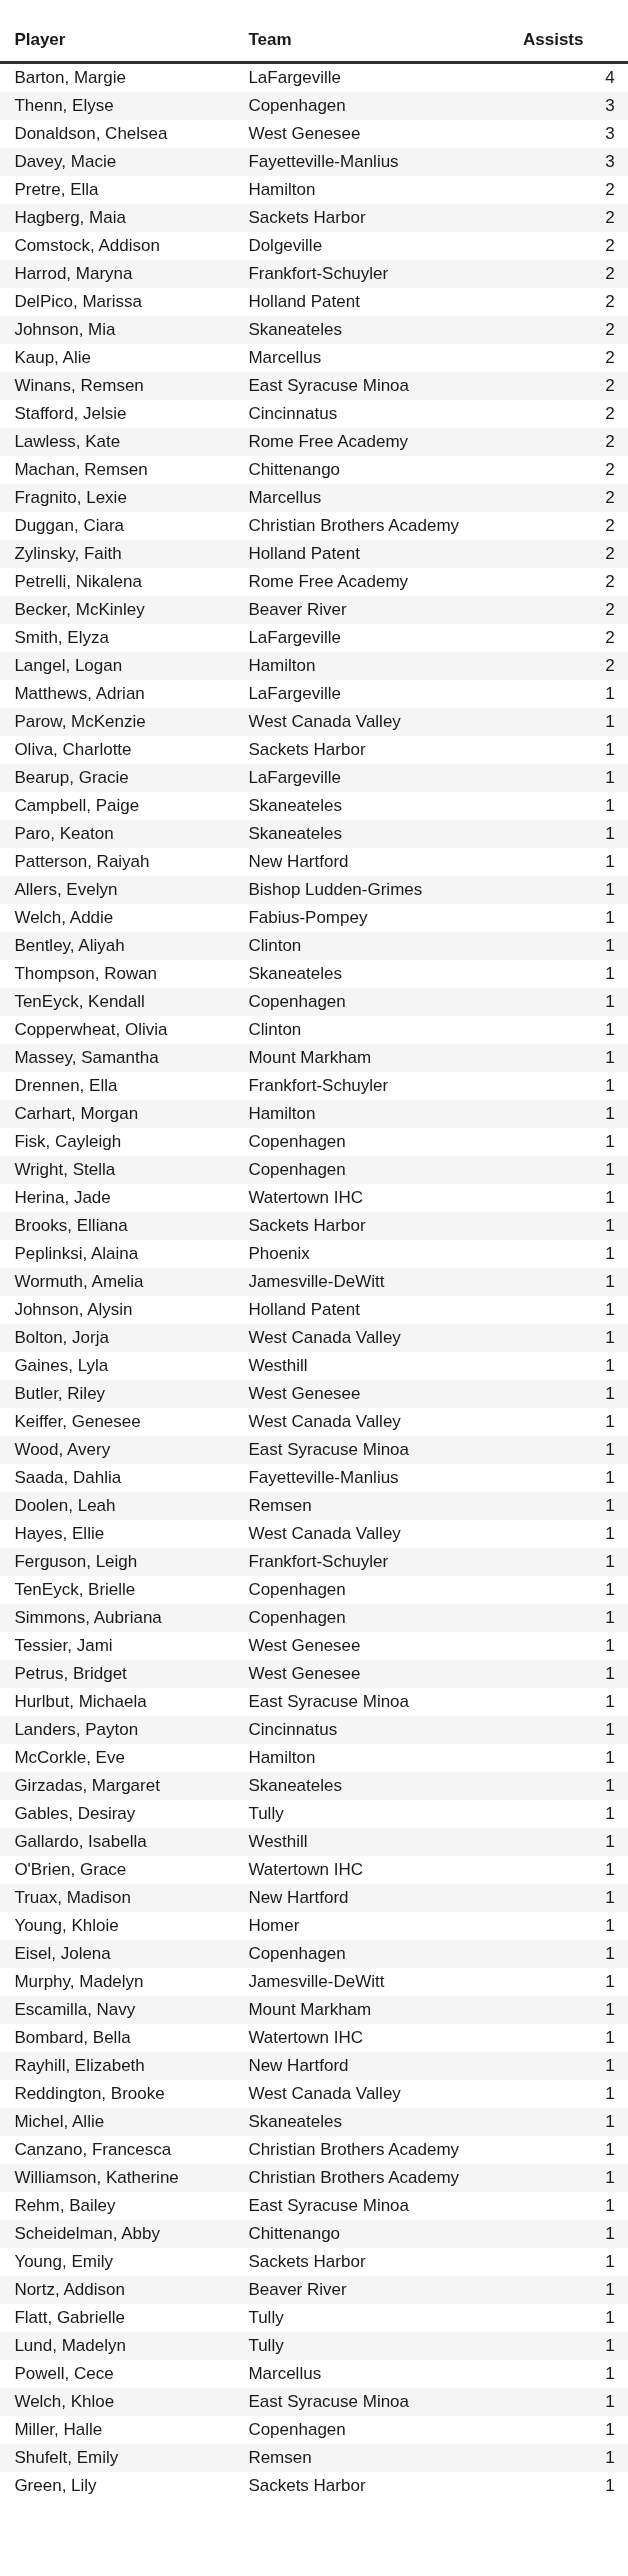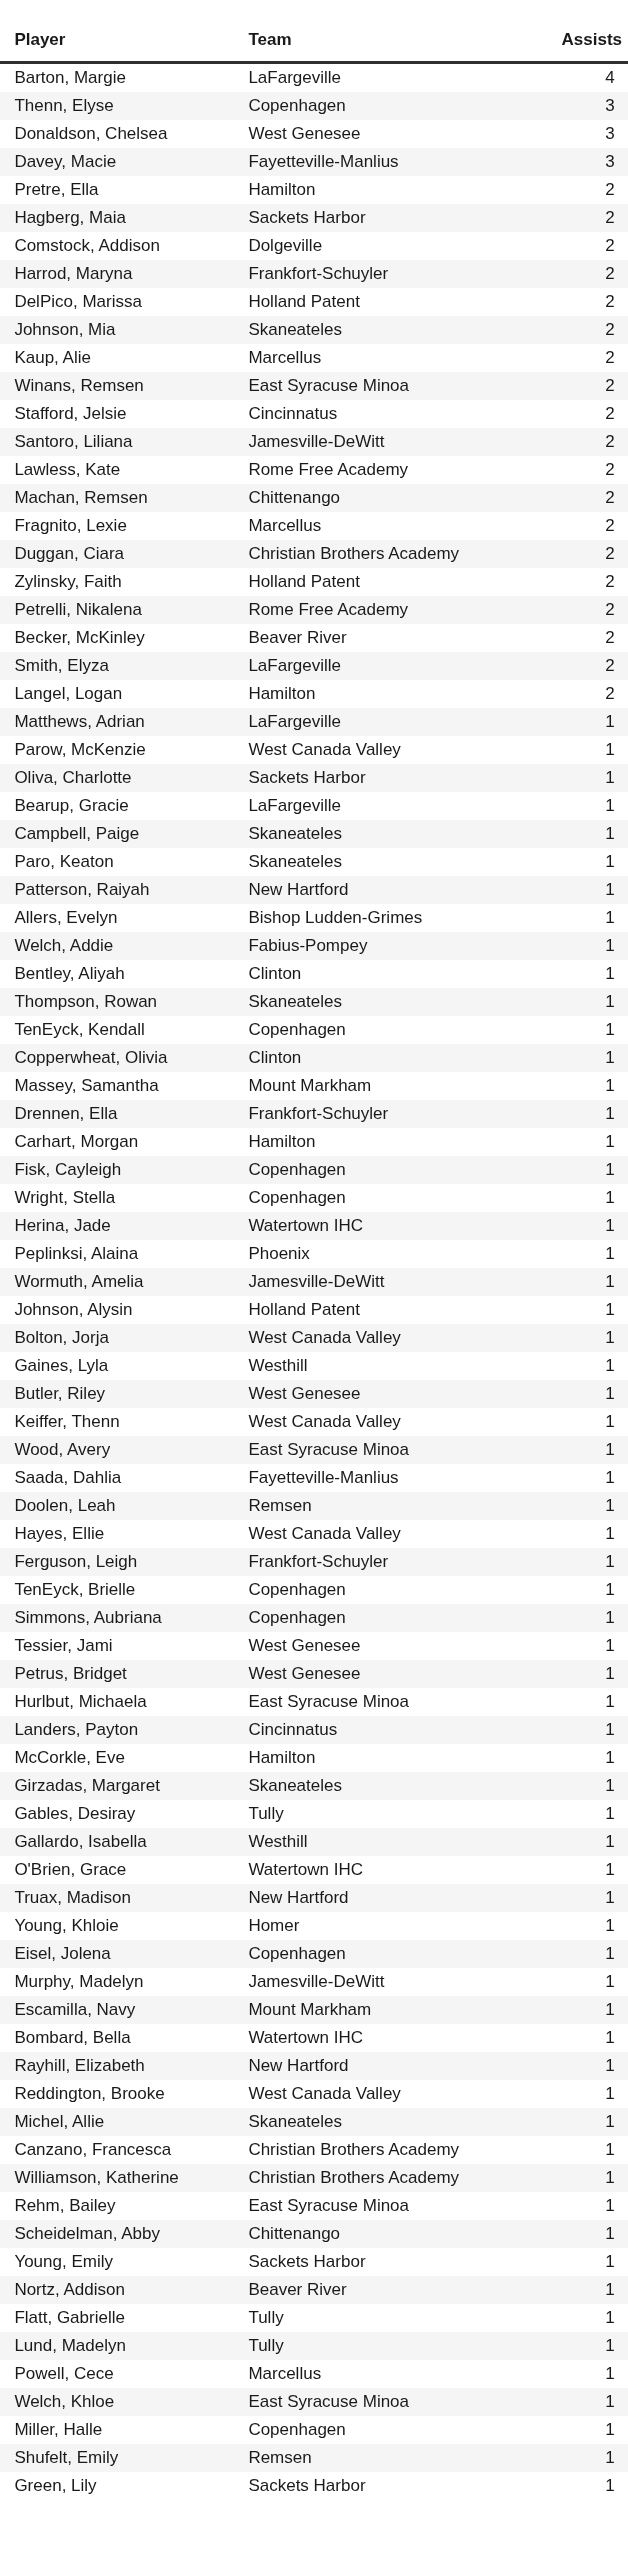--- a/index.html
+++ b/index.html
@@ -23,21 +23,21 @@
     text-align: left;
     font-weight: bold;
     font-size: 17px;
     height: 50px;
     vertical-align: bottom;
     padding: 0 0 11.3px 14.4px;
     border-bottom: 3.1px solid var(--header_border, #2f2f2f);
     white-space: nowrap;
     margin-left: 26px;
   }
-  th.num { text-align: right; padding-left: 0; padding-right: 7px; }
+  th.num { padding-left: 0; padding-right: 28px; }
   td {
     font-size: 17px;
     height: 28px;
     vertical-align: middle;
     padding: 0 0 0 14.4px;
     white-space: nowrap;
     overflow: hidden;
   }
   td.num { text-align: right; padding-left: 0; padding-right: 14.4px; }
   tbody tr:nth-child(even) { background: var(--stripe, #f5f5f5); }
@@ -127,25 +127,20 @@
         <td>Winans, Remsen</td>
         <td>East Syracuse Minoa</td>
         <td class="num">2</td>
       </tr>
       <tr>
         <td>Stafford, Jelsie</td>
         <td>Cincinnatus</td>
         <td class="num">2</td>
       </tr>
       <tr>
-        <td>Santoro, Liliana</td>
-        <td>Jamesville-DeWitt</td>
-        <td class="num">2</td>
-      </tr>
-      <tr>
         <td>Lawless, Kate</td>
         <td>Rome Free Academy</td>
         <td class="num">2</td>
       </tr>
       <tr>
         <td>Machan, Remsen</td>
         <td>Chittenango</td>
         <td class="num">2</td>
       </tr>
       <tr>
@@ -272,20 +267,25 @@
         <td>Wright, Stella</td>
         <td>Copenhagen</td>
         <td class="num">1</td>
       </tr>
       <tr>
         <td>Herina, Jade</td>
         <td>Watertown IHC</td>
         <td class="num">1</td>
       </tr>
       <tr>
+        <td>Brooks, Elliana</td>
+        <td>Sackets Harbor</td>
+        <td class="num">1</td>
+      </tr>
+      <tr>
         <td>Peplinksi, Alaina</td>
         <td>Phoenix</td>
         <td class="num">1</td>
       </tr>
       <tr>
         <td>Wormuth, Amelia</td>
         <td>Jamesville-DeWitt</td>
         <td class="num">1</td>
       </tr>
       <tr>
@@ -302,21 +302,21 @@
         <td>Gaines, Lyla</td>
         <td>Westhill</td>
         <td class="num">1</td>
       </tr>
       <tr>
         <td>Butler, Riley</td>
         <td>West Genesee</td>
         <td class="num">1</td>
       </tr>
       <tr>
-        <td>Keiffer, Thenn</td>
+        <td>Keiffer, Genesee</td>
         <td>West Canada Valley</td>
         <td class="num">1</td>
       </tr>
       <tr>
         <td>Wood, Avery</td>
         <td>East Syracuse Minoa</td>
         <td class="num">1</td>
       </tr>
       <tr>
         <td>Saada, Dahlia</td>

